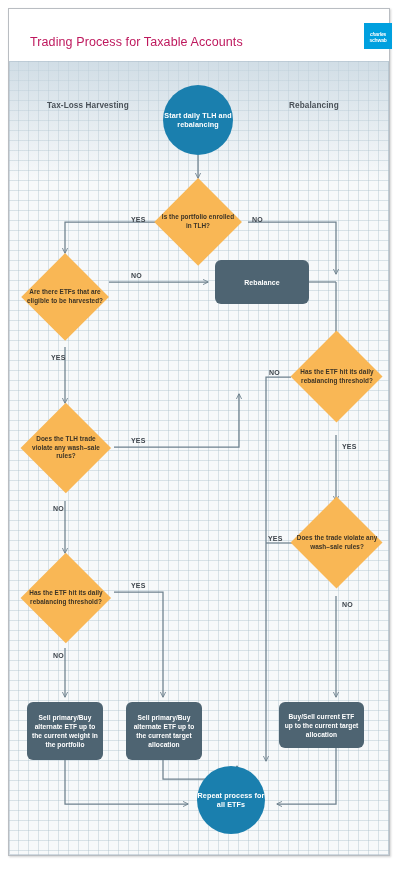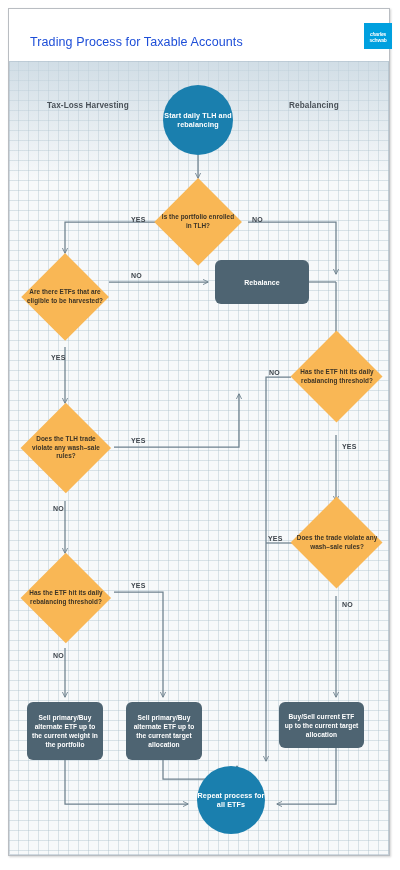--- a/index.html
+++ b/index.html
@@ -15,21 +15,21 @@
     box-sizing:border-box;background:#ffffff;
     box-shadow:1px 1px 2px rgba(0,0,0,.18);
   }
   
   #header{
     position:absolute;left:9px;top:9px;width:380px;height:52px;
     background:#ffffff;box-sizing:border-box;
   }
   #title{
     position:absolute;left:21px;top:26px;
-    font-size:12.5px;color:#1d4ed8;letter-spacing:.1px;
+    font-size:12.5px;color:#be185d;letter-spacing:.1px;
     white-space:nowrap;
   }
   #logo{
     position:absolute;left:355px;top:14px;width:28px;height:26px;
     background:#00a0df;
   }
   #logo .l1,#logo .l2{
     position:absolute;left:0;width:28px;text-align:center;
     color:#ffffff;font-weight:bold;
     font-size:5px;line-height:6px;letter-spacing:-.2px;

